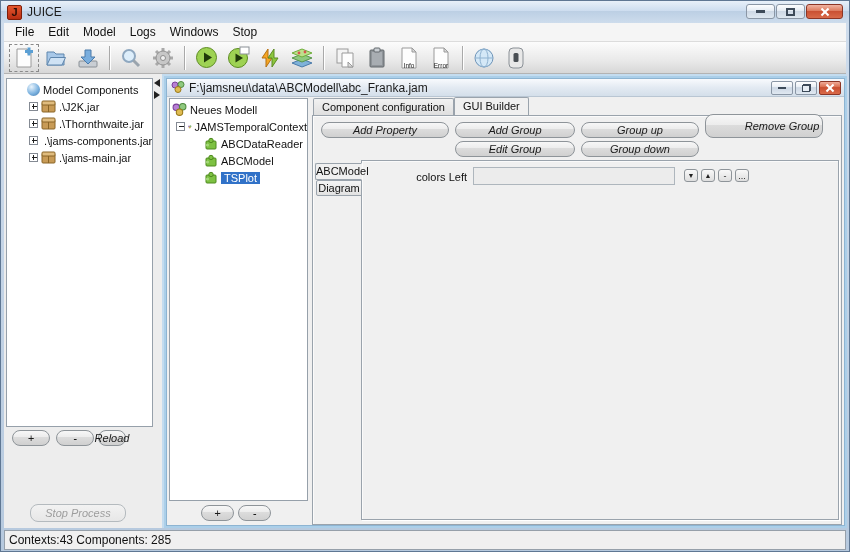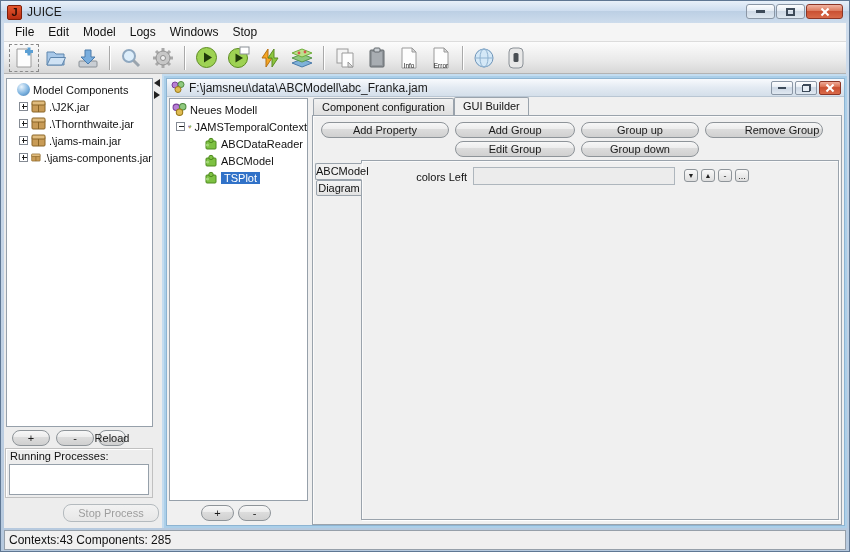--- a/index.html
+++ b/index.html
@@ -45,29 +45,29 @@
     position:relative; }
   .tb.focused { border:1px dashed #8a8a8a; }
   .tsep { width:1px; height:24px; background:#a9a9a9; margin:0 4px; box-shadow:1px 0 0 #fff; }
   .icon-label { position:absolute; bottom:3px; left:0; right:0; text-align:center;
     font-size:6.5px; color:#222; }
 
   
   .btn { position:absolute; border:1px solid #8e9499; border-radius:8px;
     background:linear-gradient(#f7f7f7,#ececec 45%,#dcdcdc 46%,#d0d0d0);
     font-size:11px; color:#1b1b1b; text-align:center; display:flex; align-items:center;
-    justify-content:center; font-family:"Liberation Sans", sans-serif; }
+    justify-content:center; font-family:"Liberation Sans", sans-serif;font-style:italic; }
   .btn.disabled { color:#9d9d9d; border-color:#b4babe;
     background:linear-gradient(#f2f2f2,#e7e7e7); }
   .sunken { background:#fff; border:1px solid #96a0aa; }
 
   
   .left-bg { position:absolute; left:3px; top:73px; width:158px; bottom:23px; background:#ededed; }
   .left-tree { position:absolute; left:5px; top:77px; width:147px; height:349px;
-    overflow:hidden; padding:2px 0 0 10px; }
+    overflow:hidden; padding:2px 0 0 20px; }
   .trow { display:flex; align-items:center; height:17px; gap:3px; font-size:11px; color:#111;
     white-space:nowrap; }
   .exp { width:9px; height:9px; border:1px solid #848a93; background:#fff; position:relative;
     flex:0 0 auto; }
   .exp .h { position:absolute; left:2px; top:3px; width:5px; height:1px; background:#222; }
   .exp .v { position:absolute; left:3px; top:1px; width:1px; height:5px; background:#222; }
   .sphere { width:13px; height:13px; border-radius:50%; flex:0 0 auto;
     background:radial-gradient(circle at 35% 30%, #eaf4fc, #7db3e0 55%, #3a72a8); }
   .sel { background:#3172c8; color:#fff; padding:0 3px; }
 
@@ -326,46 +326,42 @@
     <div class="trow" style="padding-left:2px">
       <div class="exp">
           <div class="h"></div>
           <div class="v"></div>
         </div>
       <svg width="15" height="13" viewBox="0 0 15 13">
         <rect x="1" y="3" width="13" height="9" rx="1" fill="#c89b56" stroke="#8a6526"></rect>
         <rect x="1" y="1" width="13" height="4" rx="1" fill="#e0bc7e" stroke="#8a6526"></rect>
         <line x1="7.5" y1="5" x2="7.5" y2="12" stroke="#8a6526"></line>
       </svg>
-      <span>.\jams-main.jar</span>
+      <span>.\jams-components.jar</span>
     </div>
     <div class="trow" style="padding-left:2px">
       <div class="exp">
           <div class="h"></div>
           <div class="v"></div>
         </div>
       <svg width="15" height="13" viewBox="0 0 15 13">
         <rect x="1" y="3" width="13" height="9" rx="1" fill="#c89b56" stroke="#8a6526"></rect>
         <rect x="1" y="1" width="13" height="4" rx="1" fill="#e0bc7e" stroke="#8a6526"></rect>
         <line x1="7.5" y1="5" x2="7.5" y2="12" stroke="#8a6526"></line>
       </svg>
-      <span>.\jams-components.jar</span>
+      <span>.\jams-main.jar</span>
     </div>
   </div>
 
   <div class="btn" style="left:11px; top:429px; width:38px; height:16px;">+</div>
   <div class="btn" style="left:55px; top:429px; width:38px; height:16px;">-</div>
   <div class="btn" style="left:97px; top:429px; width:28px; height:16px;">Reload</div>
 
-  <div class="grpbox">
-    <span class="cap">Running Processes:</span>
-    <div class="list sunken"></div>
-  </div>
-
-  <div class="btn disabled" style="left:29px; top:503px; width:96px; height:18px;margin-left:33px;">Stop Process</div>
+
+  <div class="btn disabled" style="left:29px; top:503px; width:96px; height:18px;">Stop Process</div>
 
   <div class="splitter-arrows">
     <div class="arr-left"></div>
     <div class="arr-right"></div>
   </div>
 
   <div class="desktop"></div>
   <div class="iframe">
     <div class="ititle">
       <svg width="14" height="13" viewBox="0 0 14 13">
@@ -439,21 +435,21 @@
 
   <div class="tabstrip">
     <div class="tab">Component configuration</div>
     <div class="tab active">GUI Builder</div>
   </div>
   <div class="tabcontent"></div>
 
   <div class="btn" style="left:320px; top:121px; width:128px; height:16px;">Add Property</div>
   <div class="btn" style="left:454px; top:121px; width:120px; height:16px;">Add Group</div>
   <div class="btn" style="left:580px; top:121px; width:118px; height:16px;">Group up</div>
-  <div class="btn" style="left:704px; top:121px; width:118px; height:16px;padding-left:36px;">Remove Group</div>
+  <div class="btn" style="left:704px; top:113px; width:118px; height:24px;padding-left:36px;">Remove Group</div>
   <div class="btn" style="left:454px; top:140px; width:120px; height:16px;">Edit Group</div>
   <div class="btn" style="left:580px; top:140px; width:118px; height:16px;">Group down</div>
 
   <div class="side-tab active" style="left:314px; top:162px; width:47px; height:17px;">ABCModel</div>
   <div class="side-tab" style="left:315px; top:179px; width:46px; height:16px;">Diagram</div>
   <div class="panel2"></div>
 
   <span class="prop-label">colors Left</span>
   <input class="prop-field" readonly="" value="" style="">
   <div class="mini" style="left:683px;">▼</div>

